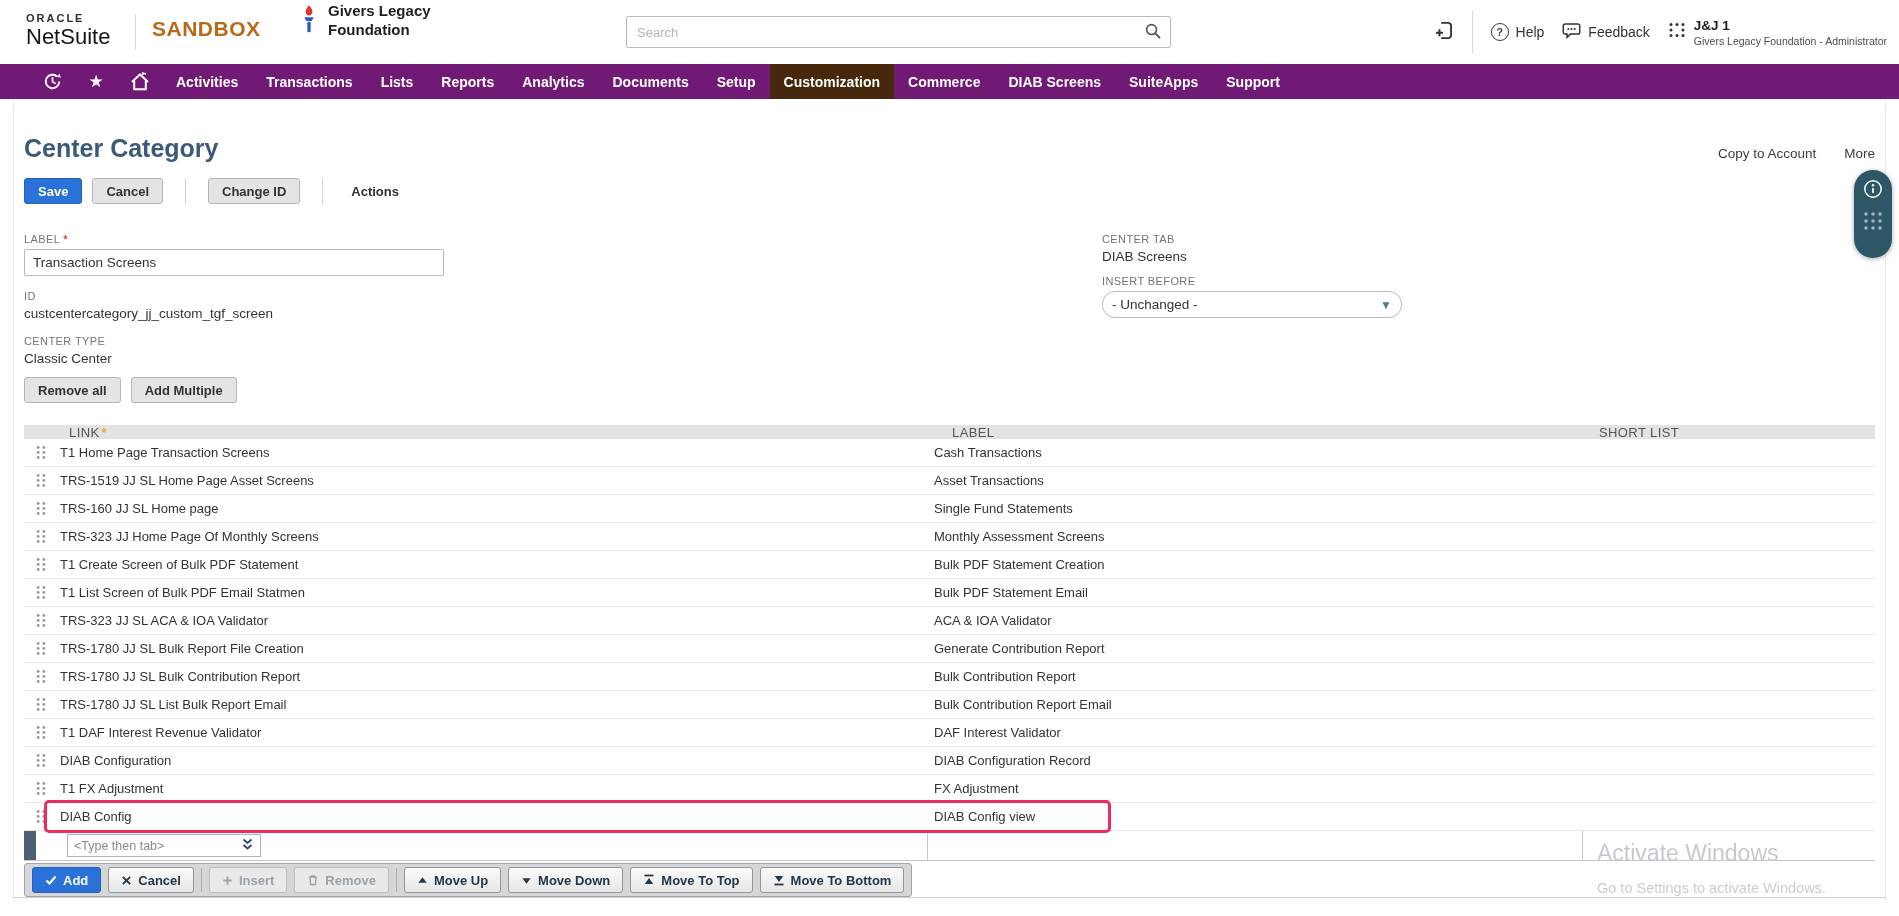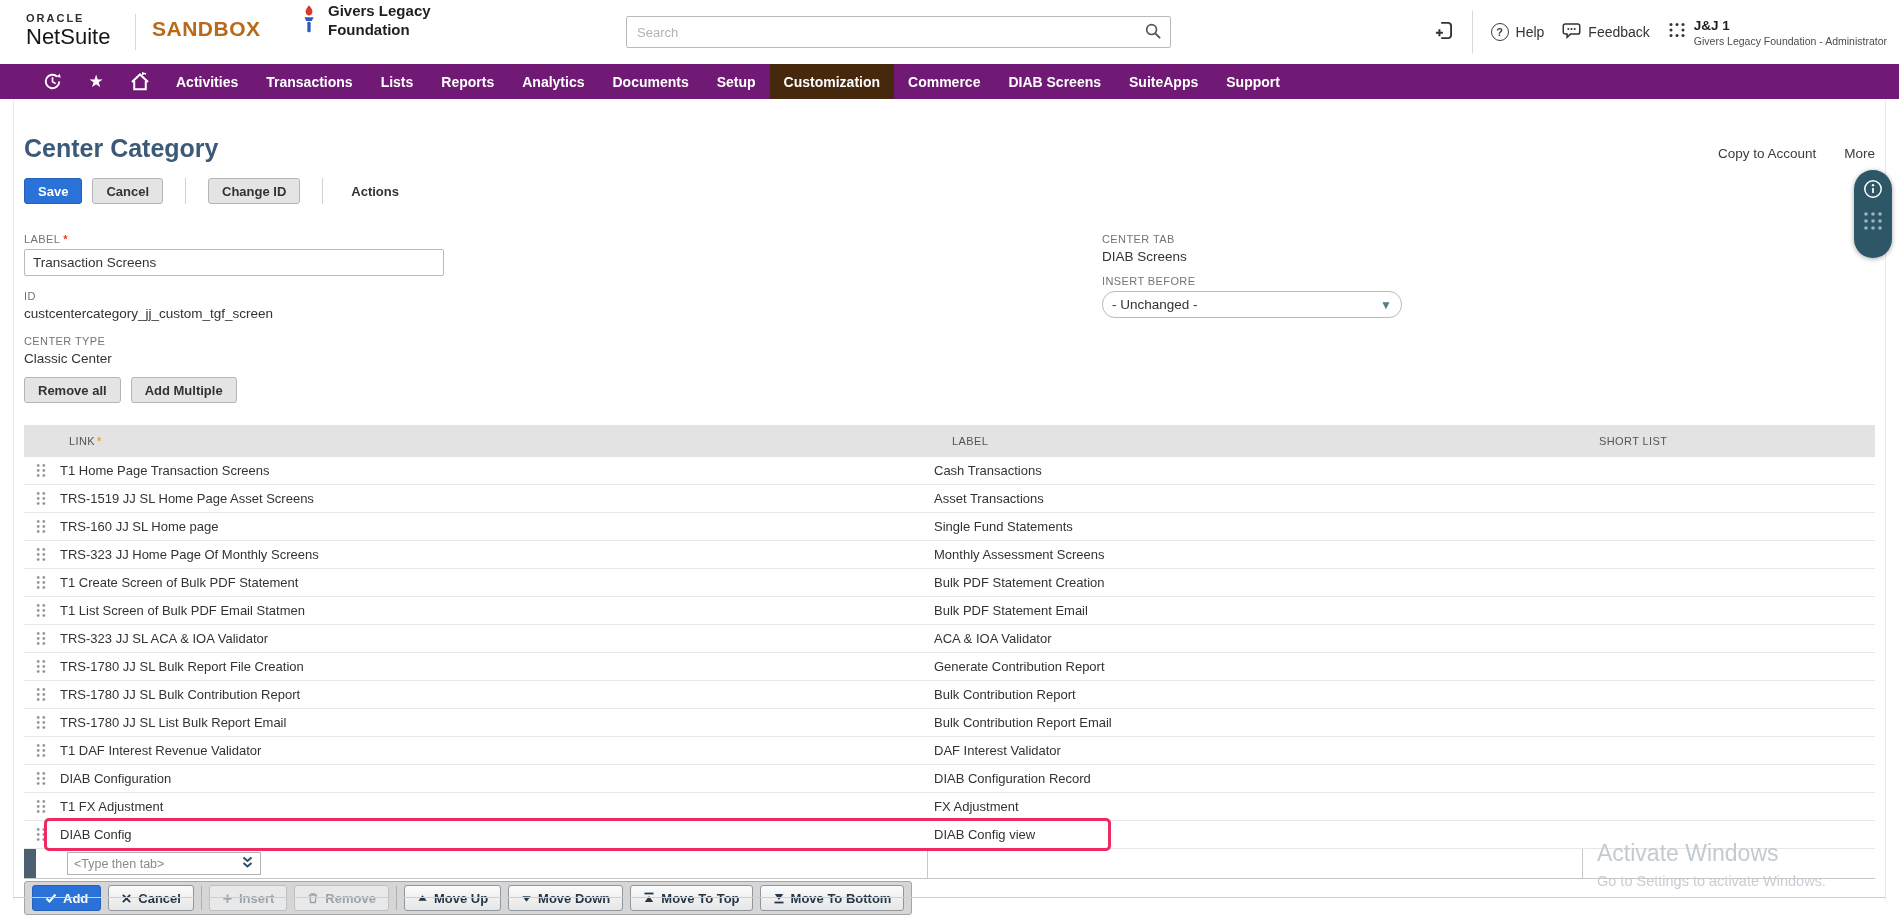--- a/index.html
+++ b/index.html
@@ -67,22 +67,22 @@
   .form-right { position:absolute; left:1078px; top:0; width:310px; }
   .select-box { margin-top:4px; width:300px; height:27px; border:1px solid #b9b9b9; border-radius:13px;
      background:#fff; display:flex; align-items:center; justify-content:space-between;
      padding:0 9px; font-size:13.5px; color:#333; cursor:pointer; }
   .select-arrow { color:#56798c; font-size:12px; }
   .select-arrow::before { content:"▼"; }
 
   .sublist-buttons { margin-top:16px; display:flex; gap:10px; }
 
   .sublist { margin-top:22px; position:relative; }
-  .t-head { display:flex; height:32px; align-items:center; background:#e3e3e3;
-     font-size:11px; color:#545454; letter-spacing:.4px; }
+  .t-head { display:flex; height:14px; align-items:flex-start; background:#e3e3e3;
+     font-size:13px; color:#545454; letter-spacing:.4px; }
   .h-link { flex:0 0 904px; padding-left:45px; }
   .h-label { flex:0 0 655px; padding-left:24px; }
   .h-short { flex:1; padding-left:16px; }
   .req-orange { color:#e8a33d; font-weight:bold; margin-left:2px; }
 
   .t-row { display:flex; height:28px; align-items:center; border-bottom:1px solid #e7e7e7;
      background:#fff; position:relative; cursor:pointer; }
   .cell-handle { flex:0 0 36px; padding-left:12px; display:flex; align-items:center; cursor:grab; }
   .cell { font-size:13px; color:#333; white-space:nowrap; overflow:hidden; }
   .cell-link { flex:0 0 868px; }
@@ -107,21 +107,21 @@
      font-size:13px; font-weight:bold; color:#233749; cursor:pointer; font-family:inherit; }
   .tbtn.primary { background:#2a72d8; border-color:#2361bd; color:#fff; }
   .tbtn.disabled { color:#9aa2ab; background:#e9e9e9; border-color:#bcc0c5; cursor:default; }
   .tb-div { width:1px; height:24px; background:#aeaeae; }
   .tb-icon { display:flex; align-items:center; }
 
   .bottom-line { position:absolute; left:13px; right:13px; top:897px; border-top:1px solid #ccd1d7; }
 
   .watermark { position:absolute; left:1597px; top:840px; color:#c3cad2; pointer-events:none; z-index:2; }
   .wm1 { font-size:23px; }
-  .wm2 { font-size:14.5px; margin-top:6px; color:#c6cdd4; }
+  .wm2 { font-size:14.5px; margin-top:13px; color:#c6cdd4; }
 
   .fwidget { position:absolute; right:7px; top:170px; width:38px; height:88px; background:#2d5767;
      border-radius:19px; box-shadow:0 1px 5px rgba(0,0,0,.35); display:flex; flex-direction:column;
      align-items:center; padding-top:9px; z-index:5; cursor:pointer; }
 </style>
 </head>
 <body>
 
 <div class="app">
 

